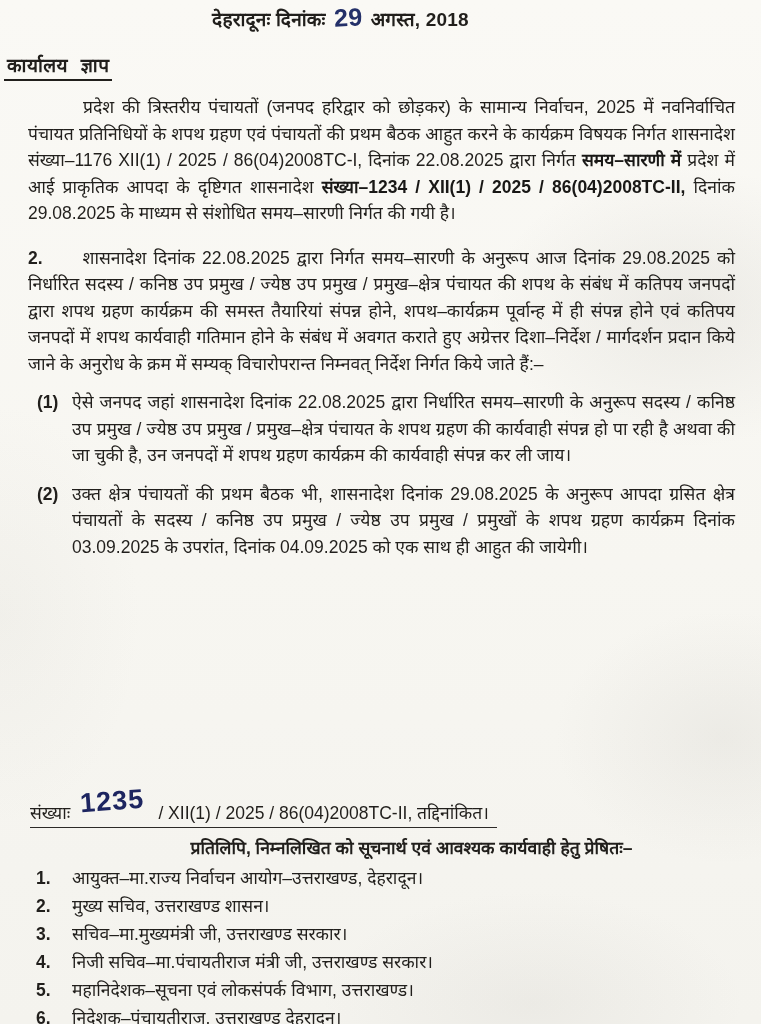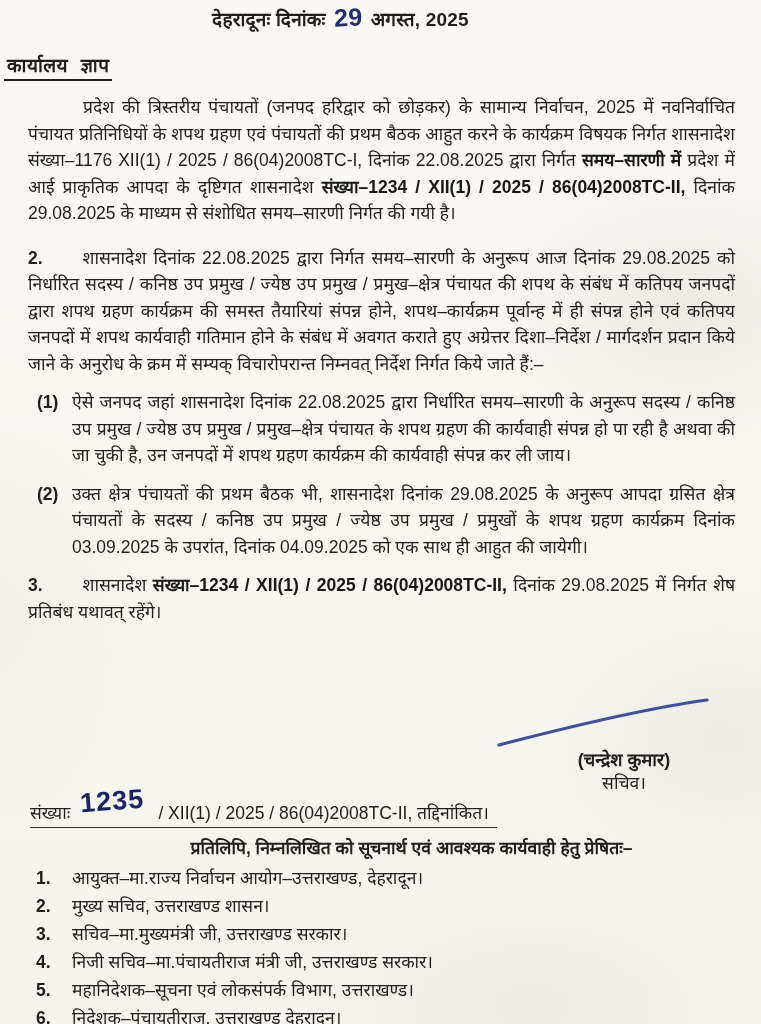--- a/index.html
+++ b/index.html
@@ -73,21 +73,21 @@
   .rec-text { flex:1; }
 </style>
 </head>
 <body>
 
 <div class="page">
 
   <div class="dateline">
     <span>देहरादूनः दिनांकः</span>
     <span class="hand-day">29</span>
-    <span>अगस्त, 2025</span>
+    <span>अगस्त, 2018</span>
   </div>
 
   <div class="title-wrap">
     <span>कार्यालय ज्ञाप</span>
   </div>
 
   <div class="body-block">
 
     <p class="p1"><span>प्रदेश की त्रिस्तरीय पंचायतों (जनपद हरिद्वार को छोड़कर) के सामान्य निर्वाचन, 2025 में नवनिर्वाचित पंचायत प्रतिनिधियों के शपथ ग्रहण एवं पंचायतों की प्रथम बैठक आहुत करने के कार्यक्रम विषयक निर्गत शासनादेश संख्या–1176 XII(1) / 2025 / 86(04)2008TC-I, दिनांक 22.08.2025 द्वारा निर्गत </span><span class="bold-seg">समय–सारणी में </span><span>प्रदेश में आई प्राकृतिक आपदा के दृष्टिगत शासनादेश </span><span class="bold-seg">संख्या–1234 / XII(1) / 2025 / 86(04)2008TC-II, </span><span>दिनांक 29.08.2025 के माध्यम से संशोधित समय–सारणी निर्गत की गयी है।</span></p>
 
@@ -96,31 +96,23 @@
     <div class="subpoint">
       <span class="spnum">(1)</span>
       <span>ऐसे जनपद जहां शासनादेश दिनांक 22.08.2025 द्वारा निर्धारित समय–सारणी के अनुरूप सदस्य / कनिष्ठ उप प्रमुख / ज्येष्ठ उप प्रमुख / प्रमुख–क्षेत्र पंचायत के शपथ ग्रहण की कार्यवाही संपन्न हो पा रही है अथवा की जा चुकी है, उन जनपदों में शपथ ग्रहण कार्यक्रम की कार्यवाही संपन्न कर ली जाय।</span>
     </div>
 
     <div class="subpoint">
       <span class="spnum">(2)</span>
       <span>उक्त क्षेत्र पंचायतों की प्रथम बैठक भी, शासनादेश दिनांक 29.08.2025 के अनुरूप आपदा ग्रसित क्षेत्र पंचायतों के सदस्य / कनिष्ठ उप प्रमुख / ज्येष्ठ उप प्रमुख / प्रमुखों के शपथ ग्रहण कार्यक्रम दिनांक 03.09.2025 के उपरांत, दिनांक 04.09.2025 को एक साथ ही आहुत की जायेगी।</span>
     </div>
 
-    <p class="p3"><span class="pnum">3.</span><span>शासनादेश </span><span class="bold-seg">संख्या–1234 / XII(1) / 2025 / 86(04)2008TC-II, </span><span>दिनांक 29.08.2025 में निर्गत शेष प्रतिबंध यथावत् रहेंगे।</span></p>
 
   </div>
 
-  <div class="sig">
-    <svg class="sig-svg" width="224" height="52" viewBox="0 0 224 52">
-      <path d="M8 48 C 58 35, 150 12, 216 3" fill="none" stroke="#33418f" stroke-width="3.2" stroke-linecap="round" opacity="0.92"></path>
-    </svg>
-    <div class="sig-name">(चन्द्रेश कुमार)</div>
-    <div class="sig-desig">सचिव।</div>
-  </div>
 
   <div class="bottom-block">
 
     <div class="numline">
       <span class="underl"><span>संख्याः</span><span class="hand-ref">1235</span><span class="ref-strong">/ XII(1) / 2025 / 86(04)2008TC-II, तद्दिनांकित।</span></span>
     </div>
 
     <div class="copyline">प्रतिलिपि, निम्नलिखित को सूचनार्थ एवं आवश्यक कार्यवाही हेतु प्रेषितः–</div>
 
     <div class="rec-list">

